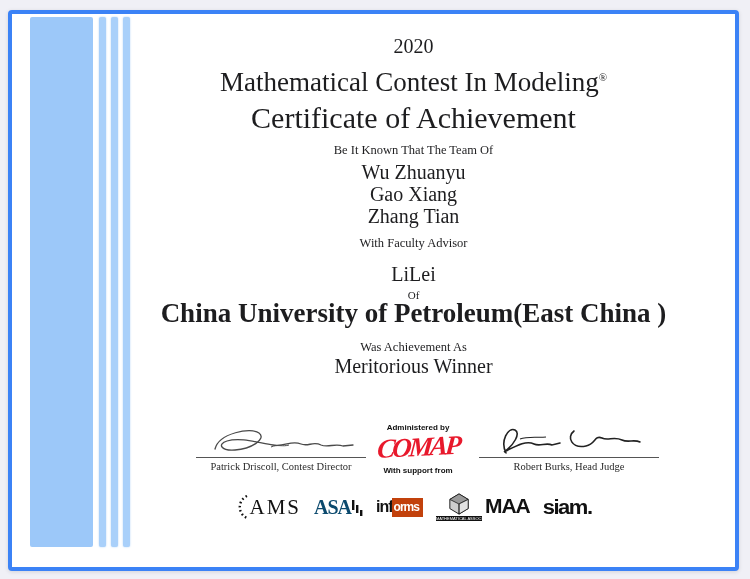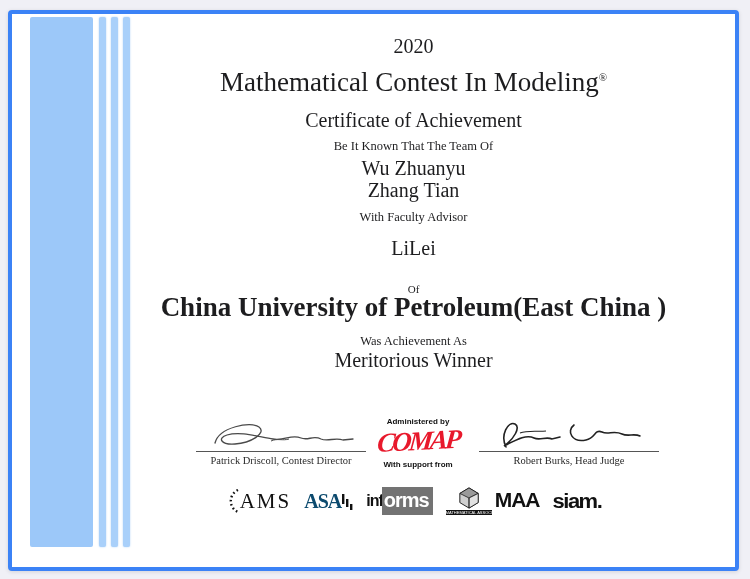--- a/index.html
+++ b/index.html
@@ -24,28 +24,28 @@
   .stripe-thin { width:7px; background:#a9d0fa; box-shadow:0 0 2px rgba(169,208,250,.9); }
   .stripe-t1 { left:87px; }
   .stripe-t2 { left:99px; }
   .stripe-t3 { left:111px; }
 
   .content { position:absolute; left:100px; right:20px; top:0; text-align:center; }
 
   .year { padding-top:20px; font-size:20px; line-height:1.2; }
   .title { margin-top:8px; font-size:27px; line-height:1.2; }
   .reg { font-size:11px; vertical-align:super; line-height:0; }
-  .subtitle { margin-top:10px; font-size:20px; line-height:1.2; }
+  .subtitle { margin-top:2px; font-size:30px; line-height:1.2; }
   .small-line { font-size:12.5px; line-height:1.2; }
   .team-intro { margin-top:7px; }
   .member { font-size:20px; line-height:22px; }
   .member-first { margin-top:3px; }
   .advisor-intro { margin-top:9px; }
   .advisor-name { margin-top:12px; font-size:20px; line-height:22px; }
-  .of-label { margin-top:24px; font-size:11px; line-height:13px; }
+  .of-label { margin-top:4px; font-size:11px; line-height:13px; }
   .institution { font-size:27px; line-height:23px;font-weight:bold; }
   .designation-intro { margin-top:15px; }
   .designation { font-size:20px; line-height:22px; }
 
   
   .sig-row { position:relative; margin-top:46px; height:62px; }
   .sig-col { position:absolute; top:0; text-align:center; }
   .sig-left { left:84px; width:170px; }
   .sig-center { left:241px; width:130px; }
   .sig-right { left:367px; width:180px; }
@@ -70,21 +70,21 @@
     display:flex; align-items:center; justify-content:center;
     gap:13px;
     font-family:"Liberation Sans", sans-serif;
     color:#111;
   }
   .logo { display:flex; align-items:center; }
   .ams-text { font-family:"Liberation Serif", serif; font-size:21px; letter-spacing:2px; color:#111; }
   .asa-text { font-family:"Liberation Serif", serif; font-weight:bold; font-size:20px; letter-spacing:-1px; color:#0c4a6e; }
   .informs-prefix { font-weight:bold; font-size:16px; letter-spacing:-1px; }
   .informs-box {
-    background:#737373; color:#fff; font-weight:bold; font-size:20px;
+    background:#c2410c; color:#fff; font-weight:bold; font-size:12px;
     letter-spacing:-1px; padding:2px 4px 3px 2px; margin-left:-1px;
   }
   .maa-wrap { display:flex; align-items:flex-start; }
   .maa-icon-col { display:flex; flex-direction:column; align-items:center; margin-right:3px; }
   .maa-text { font-weight:bold; font-size:21px; letter-spacing:-1px; margin-top:1px; }
   .maa-bar {
     margin-top:1px; background:#111; color:#fff; height:5px; width:46px;
     overflow:hidden; font-size:4px; line-height:5px; white-space:nowrap;
     text-align:center; letter-spacing:0;
   }
@@ -104,20 +104,21 @@
 
     <div class="year">2020</div>
 
     <div class="title"><span>Mathematical Contest In Modeling</span><span class="reg">®</span></div>
 
     <div class="subtitle">Certificate of Achievement</div>
 
     <div class="small-line team-intro">Be It Known That The Team Of</div>
 
     <div class="member member-first">Wu Zhuanyu</div>
+    <div class="member">Gao Xiang</div>
     <div class="member">Zhang Tian</div>
 
     <div class="small-line advisor-intro">With Faculty Advisor</div>
     <div class="advisor-name">LiLei</div>
 
     <div class="of-label">Of</div>
     <div class="institution">China University of Petroleum(East China )</div>
 
     <div class="small-line designation-intro">Was Achievement As</div>
     <div class="designation">Meritorious Winner</div>

